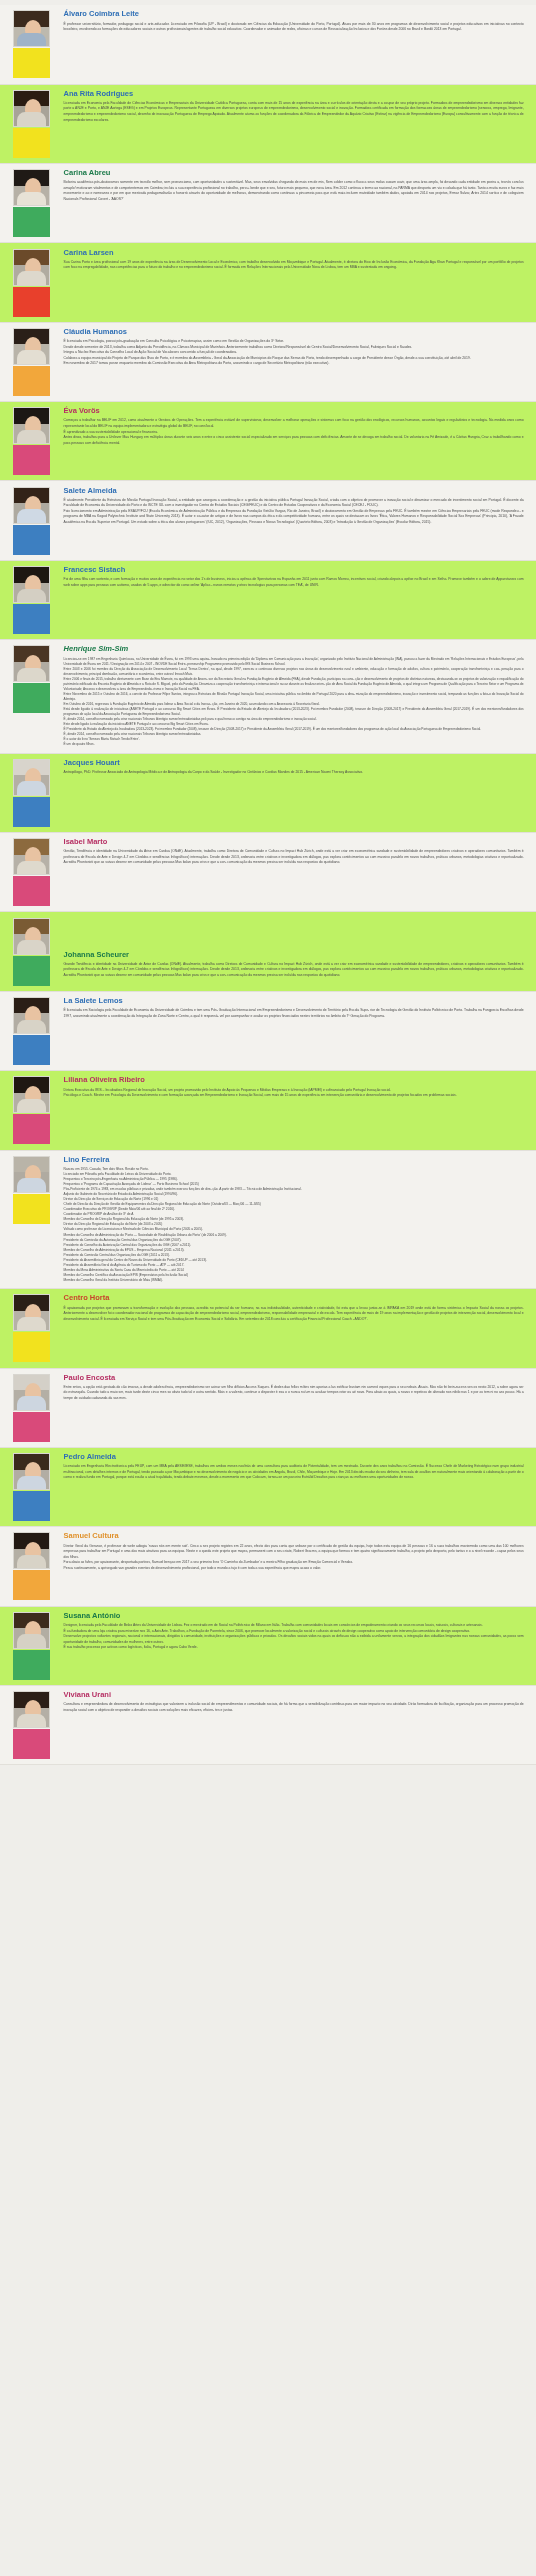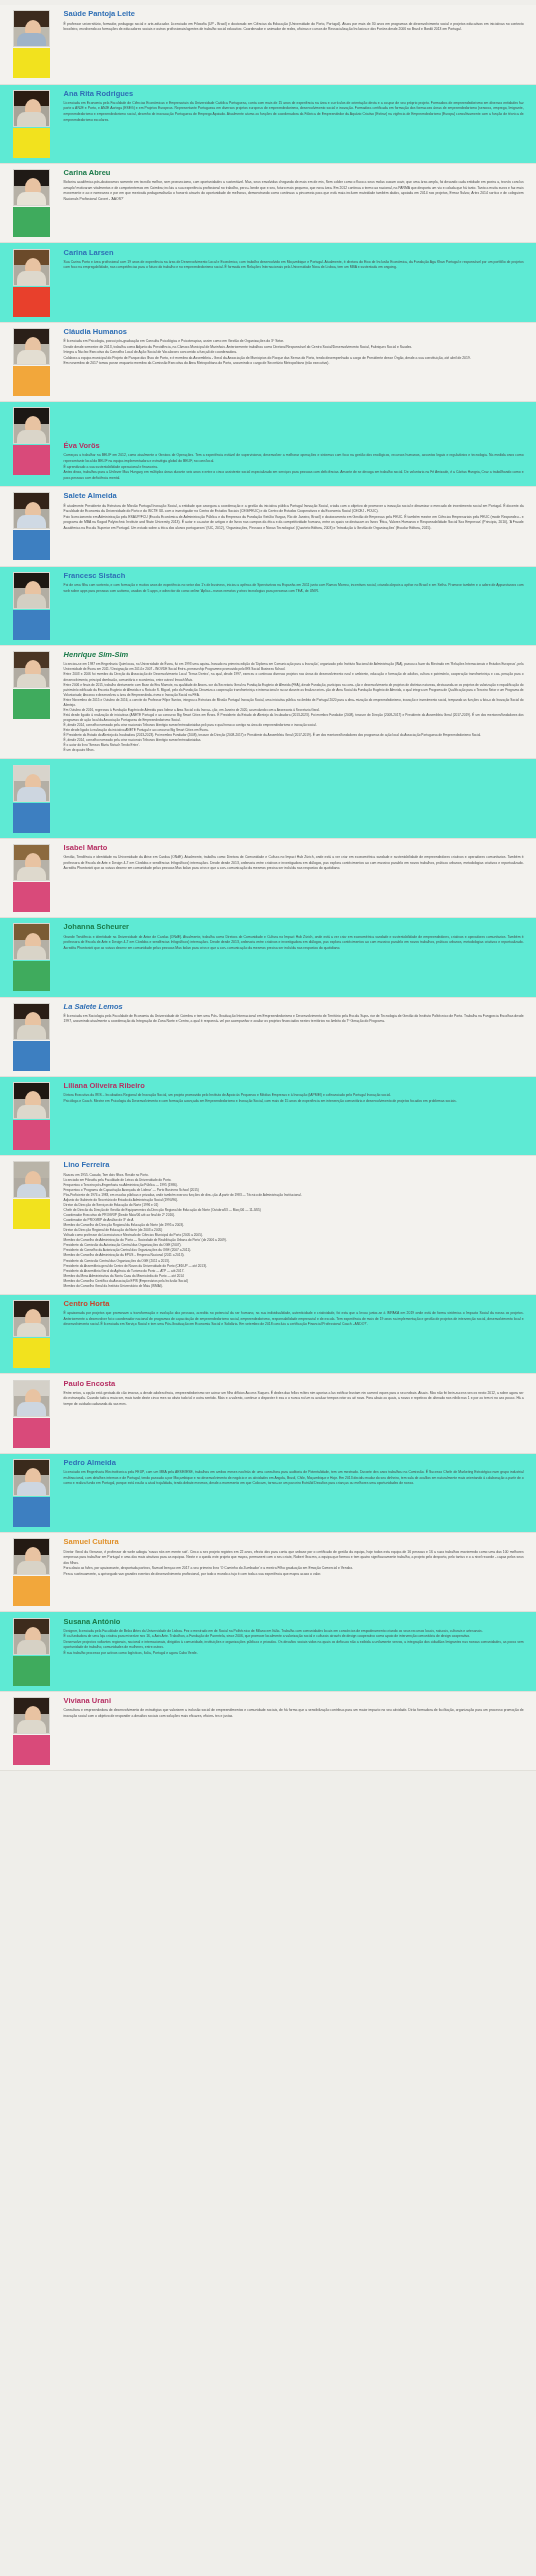--- a/index.html
+++ b/index.html
@@ -14,21 +14,21 @@
     width: 537px;
     padding: 5.2px 0 20.6px 0;
   }
   .person {
     display: flex;
     align-items: flex-start;
     padding: 5.2px 13.4px 5.2px 13.4px;
     border-bottom: 0.5px solid #e2e0da;
     background: #f3f2ee;
   }
-  .person.alt { background: #5eead4; }
+  .person.alt { background: #bef264; justify-content: center; }
   .photo-col {
     width: 43px;
     flex: 0 0 43px;
     display: flex;
     flex-direction: column;
     align-items: flex-start;
   }
   .photo {
     width: 37px;
     height: 37px;
@@ -92,21 +92,21 @@
   <div class="person">
     <div class="photo-col">
       <div class="photo" style="background: rgb(189, 185, 174);">
         <div class="hair" style="background: rgb(59, 42, 29);"></div>
         <div class="face"></div>
         <div class="body" style="background: rgb(159, 179, 200);"></div>
       </div>
       <div class="swatch" style="background: rgb(242, 226, 30);"></div>
     </div>
     <div class="text-col">
-      <h2 class="name" style="color: rgb(47, 111, 181);">Saúde Pantoja Leite</h2>
+      <h2 class="name" style="color: rgb(47, 111, 181);">Álvaro Coimbra Leite</h2>
       <p class="bio">É professor universitário, formador, pedagogo social e arte-educador. Licenciado em Filosofia (UP - Brasil) e doutorado em Ciências da Educação (Universidade do Porto, Portugal). Atuou por mais de 30 anos em programas de desenvolvimento social e projetos educativos em iniciativas no contexto brasileiro, envolvendo as formações de educadores sociais e outros profissionais/agentes de trabalho social educativo. Coordenador e animador de redes, oficinas e cursos de Ressocialização Inclusiva e dos Forúns desde 2006 no Brasil e Bordô 2013 em Portugal.</p>
     </div>
   </div>
 
   <div class="person alt">
     <div class="photo-col">
       <div class="photo" style="background: rgb(168, 163, 152);">
         <div class="hair" style="background: rgb(43, 28, 18);"></div>
         <div class="face"></div>
         <div class="body" style="background: rgb(217, 212, 200);"></div>
@@ -171,21 +171,21 @@
   <div class="person alt">
     <div class="photo-col">
       <div class="photo" style="background: rgb(180, 175, 164);">
         <div class="hair" style="background: rgb(28, 23, 20);"></div>
         <div class="face"></div>
         <div class="body" style="background: rgb(218, 213, 201);"></div>
       </div>
       <div class="swatch" style="background: rgb(217, 74, 122);"></div>
     </div>
     <div class="text-col">
-      <h2 class="name" style="color: rgb(182, 47, 99); margin-top: 35px;">Éva Vorös</h2>
+      <h2 class="name" style="color: rgb(182, 47, 99);">Éva Vorös</h2>
       <p class="bio">Começou a trabalhar na BELIF em 2012, como atualmente o Gestora de Operações. Tem a experiência estável de supervisionar, desenvolver a melhorar operações e sistemas com foco na gestão dos enológicos, recursos humanos, assuntos legais e regulatórios e tecnologia. Na medida onos como representante local do BELIF na equipa implementadora e estratégia global do BELIF, no cons'local.
 É aprendizado a sua sustentabilidade operacional e financeira.
 Antes disso, trabalhou para a Unilever Mau Hungary em múltiplas áreas durante seis anos e entre o cinco assistente social especializado em serviços para pessoas com deficiências. Amante de se devoga em trabalho social. De voluntaria na Fé Amizade, é a Cáritas Hungria, Cruz a traballhando como e para pessoas com deficiência mental.</p>
     </div>
   </div>
 
   <div class="person">
     <div class="photo-col">
       <div class="photo" style="background: rgb(174, 170, 160);">
         <div class="hair" style="background: rgb(51, 35, 24);"></div>
@@ -244,20 +244,24 @@
 
   <div class="person alt">
     <div class="photo-col">
       <div class="photo" style="background: rgb(180, 175, 165);">
         <div class="hair" style="background: rgb(216, 212, 204);"></div>
         <div class="face"></div>
         <div class="body" style="background: rgb(205, 214, 224);"></div>
       </div>
       <div class="swatch" style="background: rgb(61, 127, 193);"></div>
     </div>
+    <div class="text-col">
+      <h2 class="name" style="color: rgb(47, 111, 181);">Jacques Houart</h2>
+      <p class="bio">Antropólogo, PhD. Professor Associado de Antropologia Médica e de Antropologia da Corpo e da Saúde - Investigador no Cintânios e Cordias Mandes de 2015 - American Naomi Thereay Associativo.</p>
+    </div>
   </div>
 
   <div class="person">
     <div class="photo-col">
       <div class="photo" style="background: rgb(182, 177, 167);">
         <div class="hair" style="background: rgb(140, 106, 62);"></div>
         <div class="face"></div>
         <div class="body" style="background: rgb(222, 217, 205);"></div>
       </div>
       <div class="swatch" style="background: rgb(217, 74, 122);"></div>
@@ -271,36 +275,36 @@
   <div class="person alt">
     <div class="photo-col">
       <div class="photo" style="background: rgb(180, 175, 164);">
         <div class="hair" style="background: rgb(122, 91, 52);"></div>
         <div class="face"></div>
         <div class="body" style="background: rgb(217, 212, 200);"></div>
       </div>
       <div class="swatch" style="background: rgb(63, 171, 93);"></div>
     </div>
     <div class="text-col">
-      <h2 class="name" style="color: rgb(27, 122, 74);">Johanna Scheurer</h2>
+      <h2 class="name" style="color: rgb(27, 122, 74); margin-top: 33px;">Johanna Scheurer</h2>
       <p class="bio">Grande Tendência e identidade na Universidade de Arise de Cardua (ONdE). Atualmente, trabalha como Diretora de Comunidade e Cultura no Impact Hub Zürich, onde está a ver criar em econométrica sandade e sustentabilidade de empreendedores, criativos e operadores comunitarios. Também é professora de Escola de Arte e Design 4-7 em Córdoba e sendências Infográficos) internaçãos. Desde desde 2013, ordenaria entre criativos e investigadora em diálogos, pas explora contécimentos ao com massivo paralelo em novos trabalhos, práticas urbanos, metodologias criativas e reportualizado. Acredita Phontorioti que as suivas desenv em comunidade pelas pessoas Mas balan para criss e que a con- comunicação da mesmos precisa ser incluída nas respostas do quotidiano.</p>
     </div>
   </div>
 
   <div class="person">
     <div class="photo-col">
       <div class="photo" style="background: rgb(178, 173, 163);">
         <div class="hair" style="background: rgb(42, 30, 22);"></div>
         <div class="face"></div>
         <div class="body" style="background: rgb(216, 211, 199);"></div>
       </div>
       <div class="swatch" style="background: rgb(61, 127, 193);"></div>
     </div>
     <div class="text-col">
-      <h2 class="name" style="color: rgb(47, 111, 181); font-style: italic;">La Salete Lemos</h2>
+      <h2 class="name" style="color: rgb(47, 111, 181);">La Salete Lemos</h2>
       <p class="bio">É licenciada em Sociologia pela Faculdade de Economia da Universidade de Coimbra e tem uma Pós- Graduação Internacional em Empreendedorismo e Desenvolvimento de Território pela Escola Supe- rior de Tecnologia de Gestão do Instituto Politécnico de Porto. Trabalha na Fungpecia Escolhas desde 1997, assumindo atualmente a coordenação da Integração de Zona Norte e Centro, a qual é responsá- vel por acompanhar e avaliar os projetos financiados nestes territórios no âmbito do 7º Geração do Programa.</p>
     </div>
   </div>
 
   <div class="person alt">
     <div class="photo-col">
       <div class="photo" style="background: rgb(180, 175, 165);">
         <div class="hair" style="background: rgb(31, 23, 18);"></div>
         <div class="face"></div>
         <div class="body" style="background: rgb(221, 216, 204);"></div>

